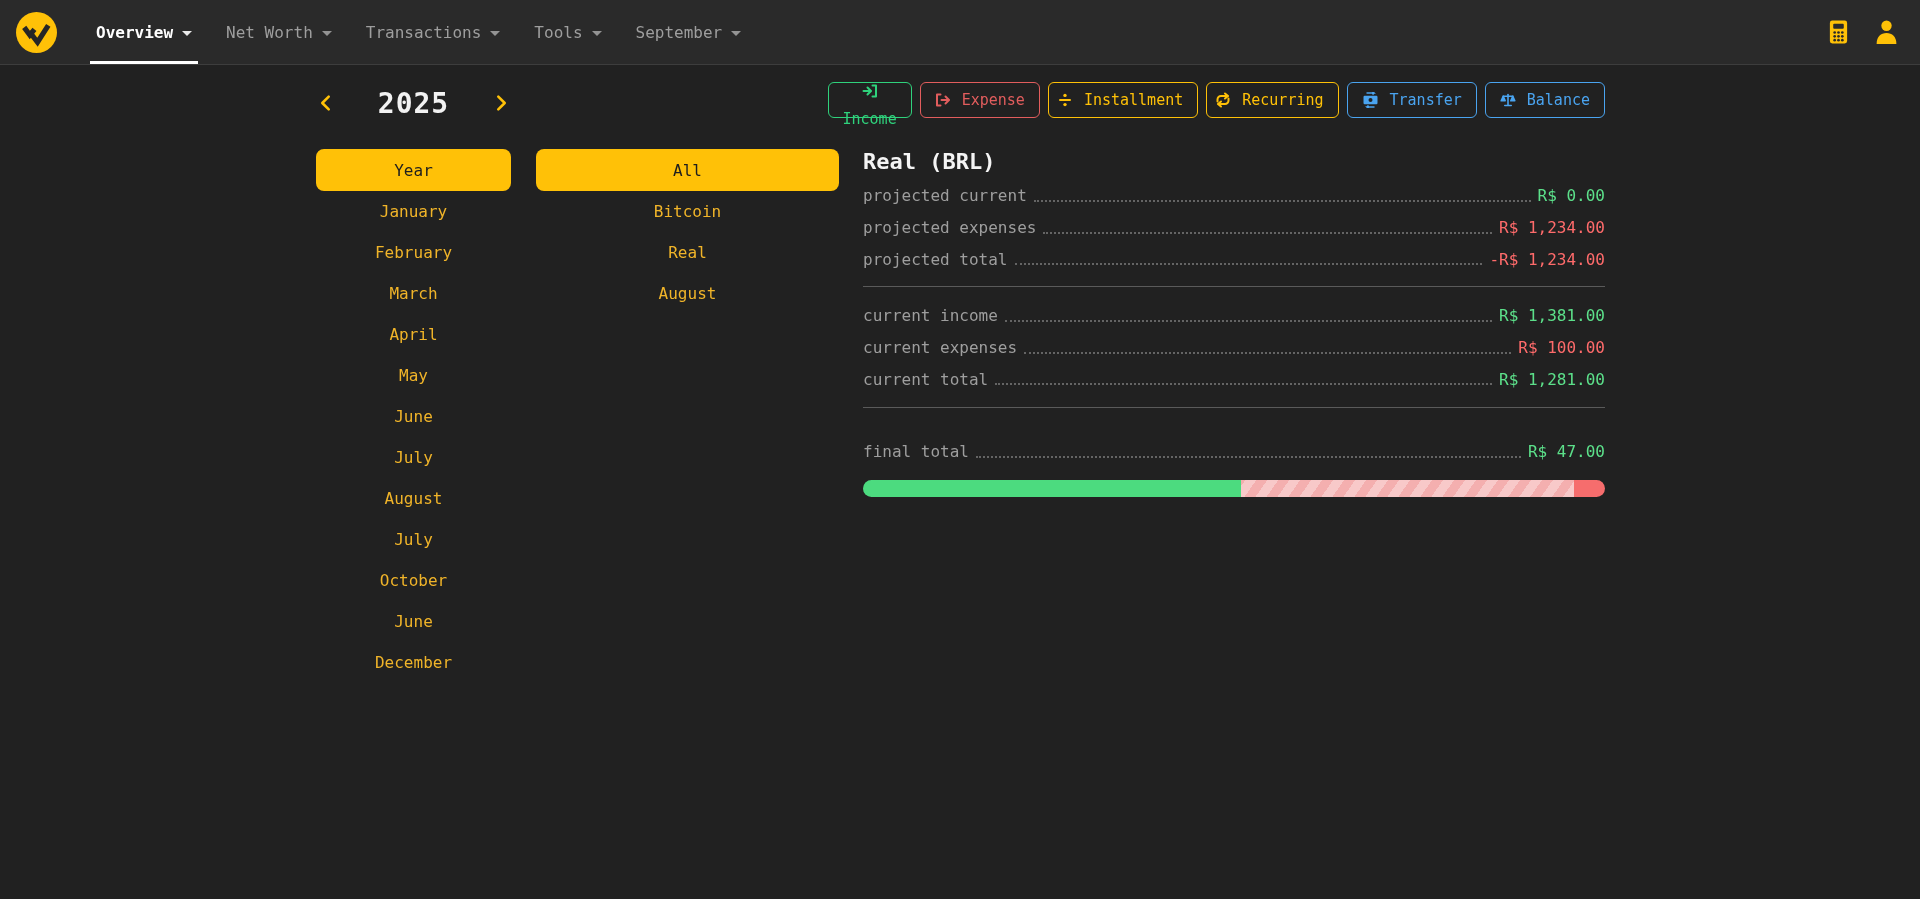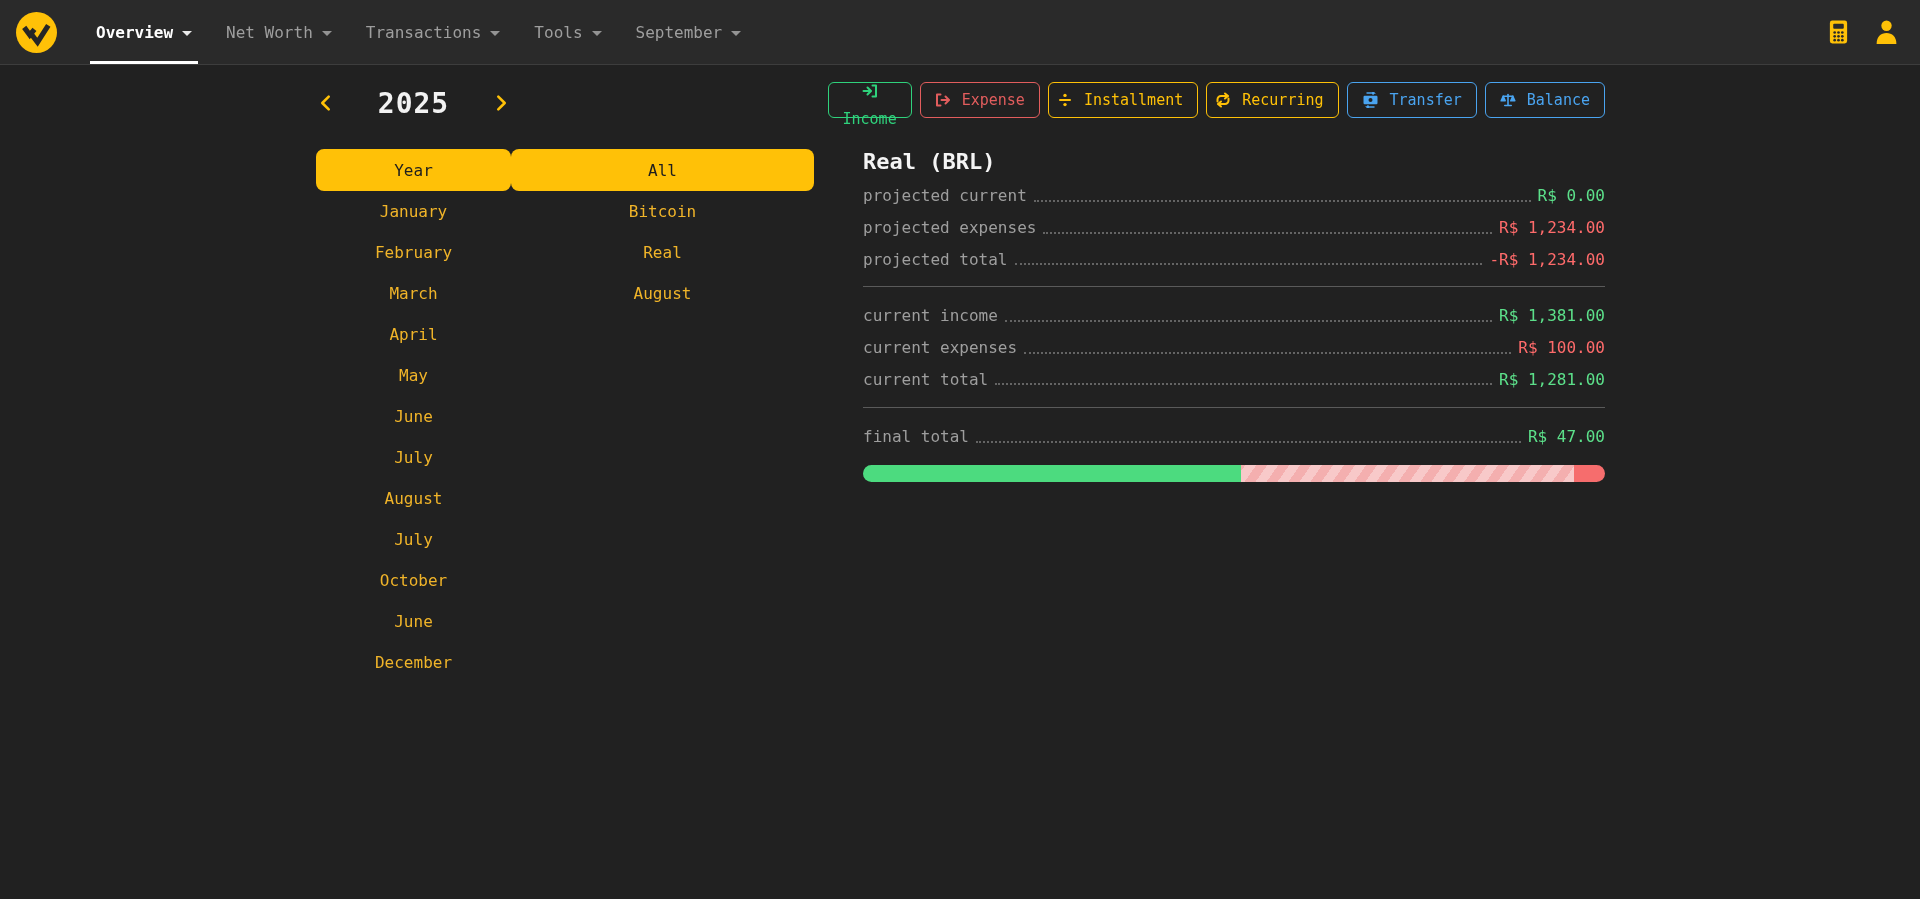--- a/index.html
+++ b/index.html
@@ -34,21 +34,21 @@
     position:absolute; left:11px; right:11px; bottom:0; height:3px; background:#ffffff;
   }
   .nav-right { margin-left:auto; display:flex; align-items:center; gap:25px; padding-right:8px; }
   .nav-icon-btn { background:none; border:none; cursor:pointer; color:#ffc107; display:flex; }
 
   
   .left-panel { position:absolute; left:316px; top:85px; width:523px; }
   .year-nav { width:195px; height:36px; display:flex; align-items:center; justify-content:space-between; }
   .year-chev { background:none; border:none; cursor:pointer; display:flex; padding:2px; }
   .year-label { color:#f2f2f2; font-size:28px; font-weight:bold; letter-spacing:1px; }
-  .selector-row { display:flex; margin-top:28px; }
+  .selector-row { display:flex; gap:25px; margin-top:28px; }
   .sel-col-months { width:195px; }
   .sel-col-accounts { width:303px; }
   .pill-btn {
     width:100%; height:42px; border:none; border-radius:8px; cursor:pointer;
     background:#ffc107; color:#1e1e1e; font-size:16px; font-family:inherit;
   }
   .link-list { margin-top:0; }
   .link-row { height:41px; display:flex; align-items:center; justify-content:center; }
   .amber-link {
     background:none; border:none; cursor:pointer; font-family:inherit;
@@ -77,21 +77,21 @@
   .slabel { color:#9e9e9e; font-size:16px; white-space:nowrap; }
   .leader { flex:1; border-bottom:2px dotted #646464; margin:0 7px; align-self:center; transform:translateY(5px); }
   .svalue { font-size:16px; white-space:nowrap; }
   .svalue[data-tone="green"] { color:#5ce08a; }
   .svalue[data-tone="red"]   { color:#ff6b6b; }
 
   .divider { border:none; border-top:1px solid #5a5a5a; margin:0; }
   .d1 { margin-top:11px; }
   .d2 { margin-top:12px; }
   .g2 { margin-top:13px; }
-  .g3 { margin-top:13px; }
+  .g3 { margin-top:28px; }
 
   .progress { margin-top:12px; height:17px; border-radius:9px; overflow:hidden; display:flex; background:#2a2a2a; }
   .seg { height:100%; }
   .seg-green { background:#4cdb7f; }
   .seg-striped {
     background:repeating-linear-gradient(-55deg,#f8c9c9 0 9px,#f4afaf 9px 18px);
   }
   .seg-red { background:#f66d6d; }
 </style>
 </head>

